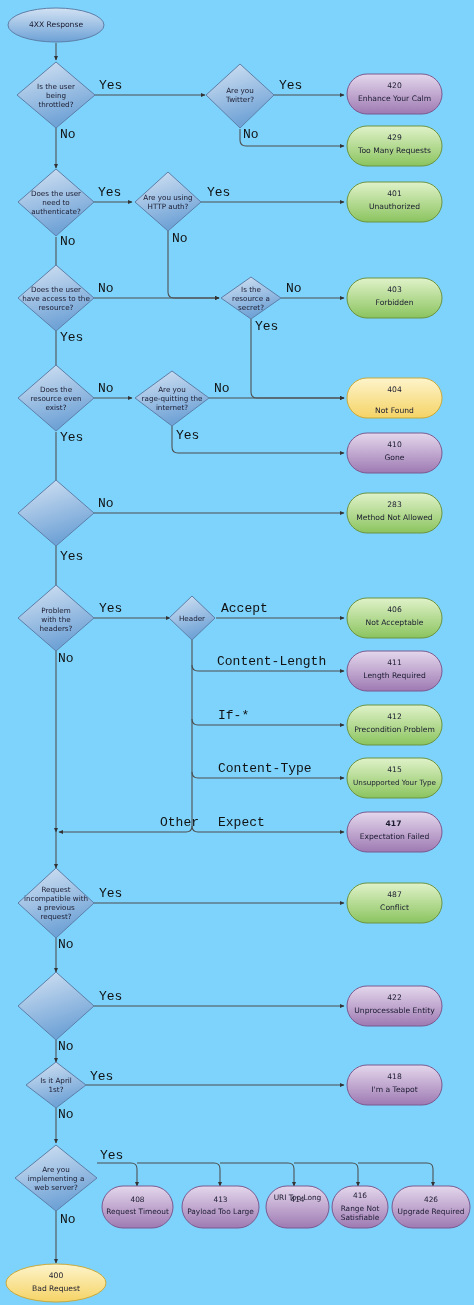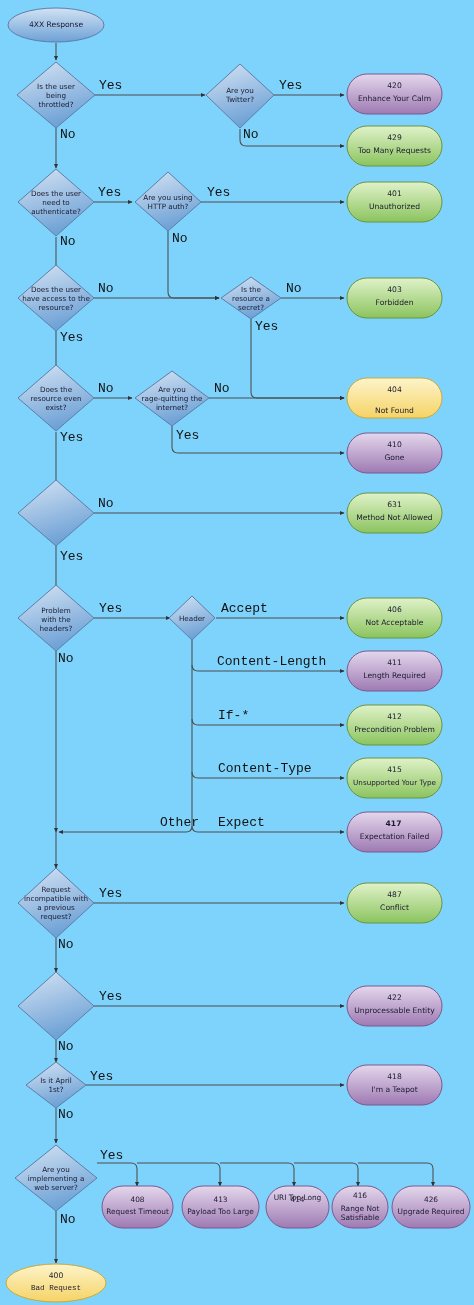--- a/index.html
+++ b/index.html
@@ -263,21 +263,21 @@
 
   <div class="node-text terminal" style="left:347px;top:283px;width:95px;height:14px;">403</div>
   <div class="node-text terminal" style="left:347px;top:296px;width:95px;height:14px;">Forbidden</div>
 
   <div class="node-text terminal" style="left:347px;top:383px;width:95px;height:14px;">404</div>
   <div class="node-text terminal" style="left:347px;top:396px;width:95px;height:14px;margin-top:8px;">Not Found</div>
 
   <div class="node-text terminal" style="left:347px;top:438px;width:95px;height:14px;">410</div>
   <div class="node-text terminal" style="left:347px;top:451px;width:95px;height:14px;">Gone</div>
 
-  <div class="node-text terminal" style="left:347px;top:498px;width:95px;height:14px;">631</div>
+  <div class="node-text terminal" style="left:347px;top:498px;width:95px;height:14px;">283</div>
   <div class="node-text terminal" style="left:347px;top:511px;width:95px;height:14px;">Method Not Allowed</div>
 
   <div class="node-text terminal" style="left:347px;top:603px;width:95px;height:14px;">406</div>
   <div class="node-text terminal" style="left:347px;top:616px;width:95px;height:14px;">Not Acceptable</div>
 
   <div class="node-text terminal" style="left:347px;top:656px;width:95px;height:14px;">411</div>
   <div class="node-text terminal" style="left:347px;top:669px;width:95px;height:14px;">Length Required</div>
 
   <div class="node-text terminal" style="left:347px;top:710px;width:95px;height:14px;">412</div>
   <div class="node-text terminal" style="left:347px;top:723px;width:95px;height:14px;">Precondition Problem</div>
@@ -307,21 +307,21 @@
   <div class="node-text" style="left:264px;top:1192px;width:67px;height:12px;">URI Too Long</div>
 
   <div class="node-text" style="left:332px;top:1190px;width:56px;height:12px;">416</div>
   <div class="node-text" style="left:330px;top:1201px;width:60px;height:24px;">Range Not
 Satisfiable</div>
 
   <div class="node-text" style="left:392px;top:1194px;width:78px;height:12px;">426</div>
   <div class="node-text" style="left:390px;top:1206px;width:82px;height:12px;">Upgrade Required</div>
 
   <div class="node-text terminal" style="left:6px;top:1269px;width:100px;height:14px;">400</div>
-  <div class="node-text terminal" style="left:6px;top:1282px;width:100px;height:14px;font-family:Liberation Mono, monospace;">Bad Request</div>
+  <div class="node-text terminal" style="left:6px;top:1282px;width:100px;height:14px;">Bad Request</div>
 
   <div class="edge-label" style="left:99px;top:82px;">Yes</div>
   <div class="edge-label" style="left:60px;top:131px;">No</div>
   <div class="edge-label" style="left:279px;top:82px;">Yes</div>
   <div class="edge-label" style="left:243px;top:131px;">No</div>
 
   <div class="edge-label" style="left:98px;top:189px;">Yes</div>
   <div class="edge-label" style="left:60px;top:238px;">No</div>
   <div class="edge-label" style="left:207px;top:189px;">Yes</div>
   <div class="edge-label" style="left:172px;top:235px;">No</div>

